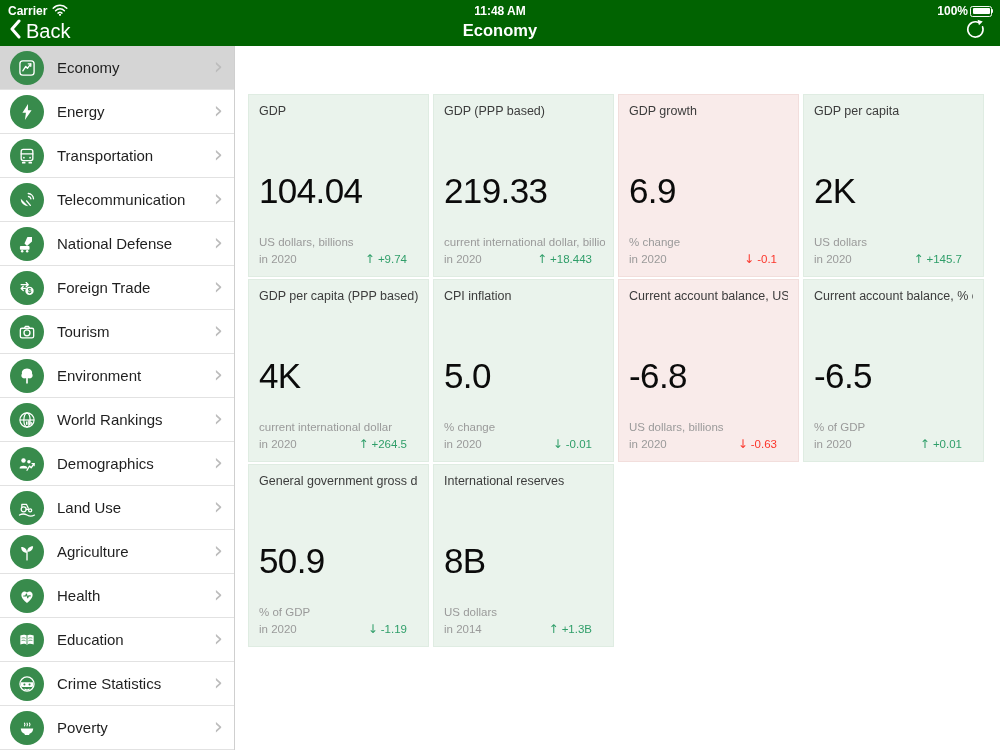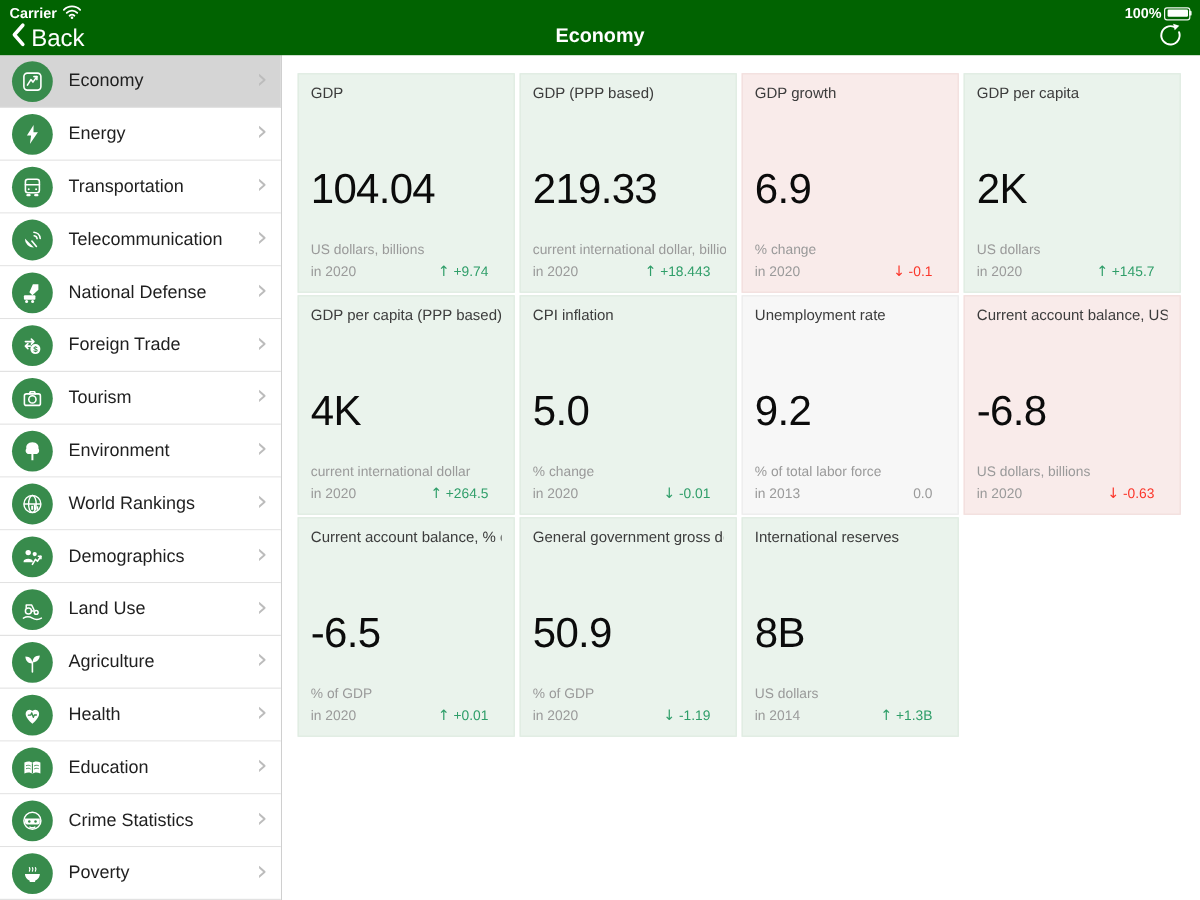--- a/index.html
+++ b/index.html
@@ -24,21 +24,21 @@
   .sidebar { position:absolute; top:46px; left:0; width:235px; height:704px; background:#fff; border-right:1px solid #cfcfcf; z-index:4; }
   .side-item { height:44px; border-bottom:1px solid #e2e2e2; display:flex; align-items:center; padding:0 11px 0 10px; cursor:pointer; background:#fff; }
   .side-item.selected { background:#d5d5d5; }
   .circ { width:34px; height:34px; border-radius:50%; background:#388b4c; flex:0 0 34px; display:flex; align-items:center; justify-content:center; }
   .circ svg { display:block; }
   .side-label { margin-left:13px; font-size:15px; color:#1f1f1f; white-space:nowrap; }
   .chev { margin-left:auto; color:#bcbcbc; font-size:23px; line-height:18px; font-family:"DejaVu Sans",sans-serif; transform:translateY(-2px); }
 
   
   .content { position:absolute; top:46px; left:235px; width:765px; height:704px; background:#fff; padding:15px 0 0 13px; }
-  .grid { display:grid; grid-template-columns:repeat(4,181px); grid-auto-rows:183px; column-gap:4px; row-gap:2px; }
+  .grid { display:grid; grid-template-columns:repeat(4,181px); grid-auto-rows:183px; column-gap:4px; row-gap:2px;margin-top:33px; }
   .card { position:relative; border:1px solid transparent; padding:9px 10px; cursor:pointer; }
   .card.green   { background:#eaf3ec; border-color:#dfece2; }
   .card.pink    { background:#f9ebea; border-color:#f2dedc; }
   .card.neutral { background:#f7f7f7; border-color:#ececec; }
   .card-title { font-size:12.5px; color:#3c3c3c; white-space:nowrap; overflow:hidden; }
   .card-value { position:absolute; left:10px; top:76px; font-size:35px; font-weight:400; color:#0b0b0b; letter-spacing:-0.6px; }
   .card-units { position:absolute; left:10px; right:8px; bottom:28px; font-size:11.5px; color:#9a9a9a; white-space:nowrap; overflow:hidden; }
   .card-footer { position:absolute; left:10px; right:21px; bottom:10px; display:flex; justify-content:space-between; align-items:baseline; font-size:11.5px; }
   .card-period { color:#9a9a9a; }
   .card-delta { white-space:nowrap; }
@@ -56,20 +56,21 @@
       <span>Carrier</span>
       <span>
         <svg width="16" height="12" viewBox="0 0 16 12">
           <path d="M1.2 4.2 a9.5 9.5 0 0 1 13.6 0" fill="none" stroke="#fff" stroke-width="1.5" stroke-linecap="round"></path>
           <path d="M3.6 6.7 a6 6 0 0 1 8.8 0" fill="none" stroke="#fff" stroke-width="1.5" stroke-linecap="round"></path>
           <path d="M6 9.1 a3 3 0 0 1 4 0" fill="none" stroke="#fff" stroke-width="1.5" stroke-linecap="round"></path>
           <circle cx="8" cy="10.8" r="1.1" fill="#fff"></circle>
         </svg>
       </span>
     </div>
+    <div class="status-time">11:48 AM</div>
     <div class="status-right">
       <span>100%</span>
       <span class="batt">
           <span class="batt-fill"></span>
         </span>
         <span class="batt-tip"></span>
     </div>
   </div>
   <div class="navbar">
     <div class="back-btn">
@@ -353,29 +354,20 @@
     <div class="card green">
       <div class="card-title">CPI inflation</div>
       <div class="card-value">5.0</div>
       <div class="card-units">% change</div>
       <div class="card-footer">
         <span class="card-period">in 2020</span>
         <span class="card-delta pos"><span class="arrow">↓</span><span>-0.01</span></span>
       </div>
     </div>
 
-    <div class="card neutral">
-      <div class="card-title">Unemployment rate</div>
-      <div class="card-value">9.2</div>
-      <div class="card-units">% of total labor force</div>
-      <div class="card-footer">
-        <span class="card-period">in 2013</span>
-        <span class="card-delta flat"><span class="arrow"></span><span>0.0</span></span>
-      </div>
-    </div>
 
     <div class="card pink">
       <div class="card-title">Current account balance, US$</div>
       <div class="card-value">-6.8</div>
       <div class="card-units">US dollars, billions</div>
       <div class="card-footer">
         <span class="card-period">in 2020</span>
         <span class="card-delta neg"><span class="arrow">↓</span><span>-0.63</span></span>
       </div>
     </div>

